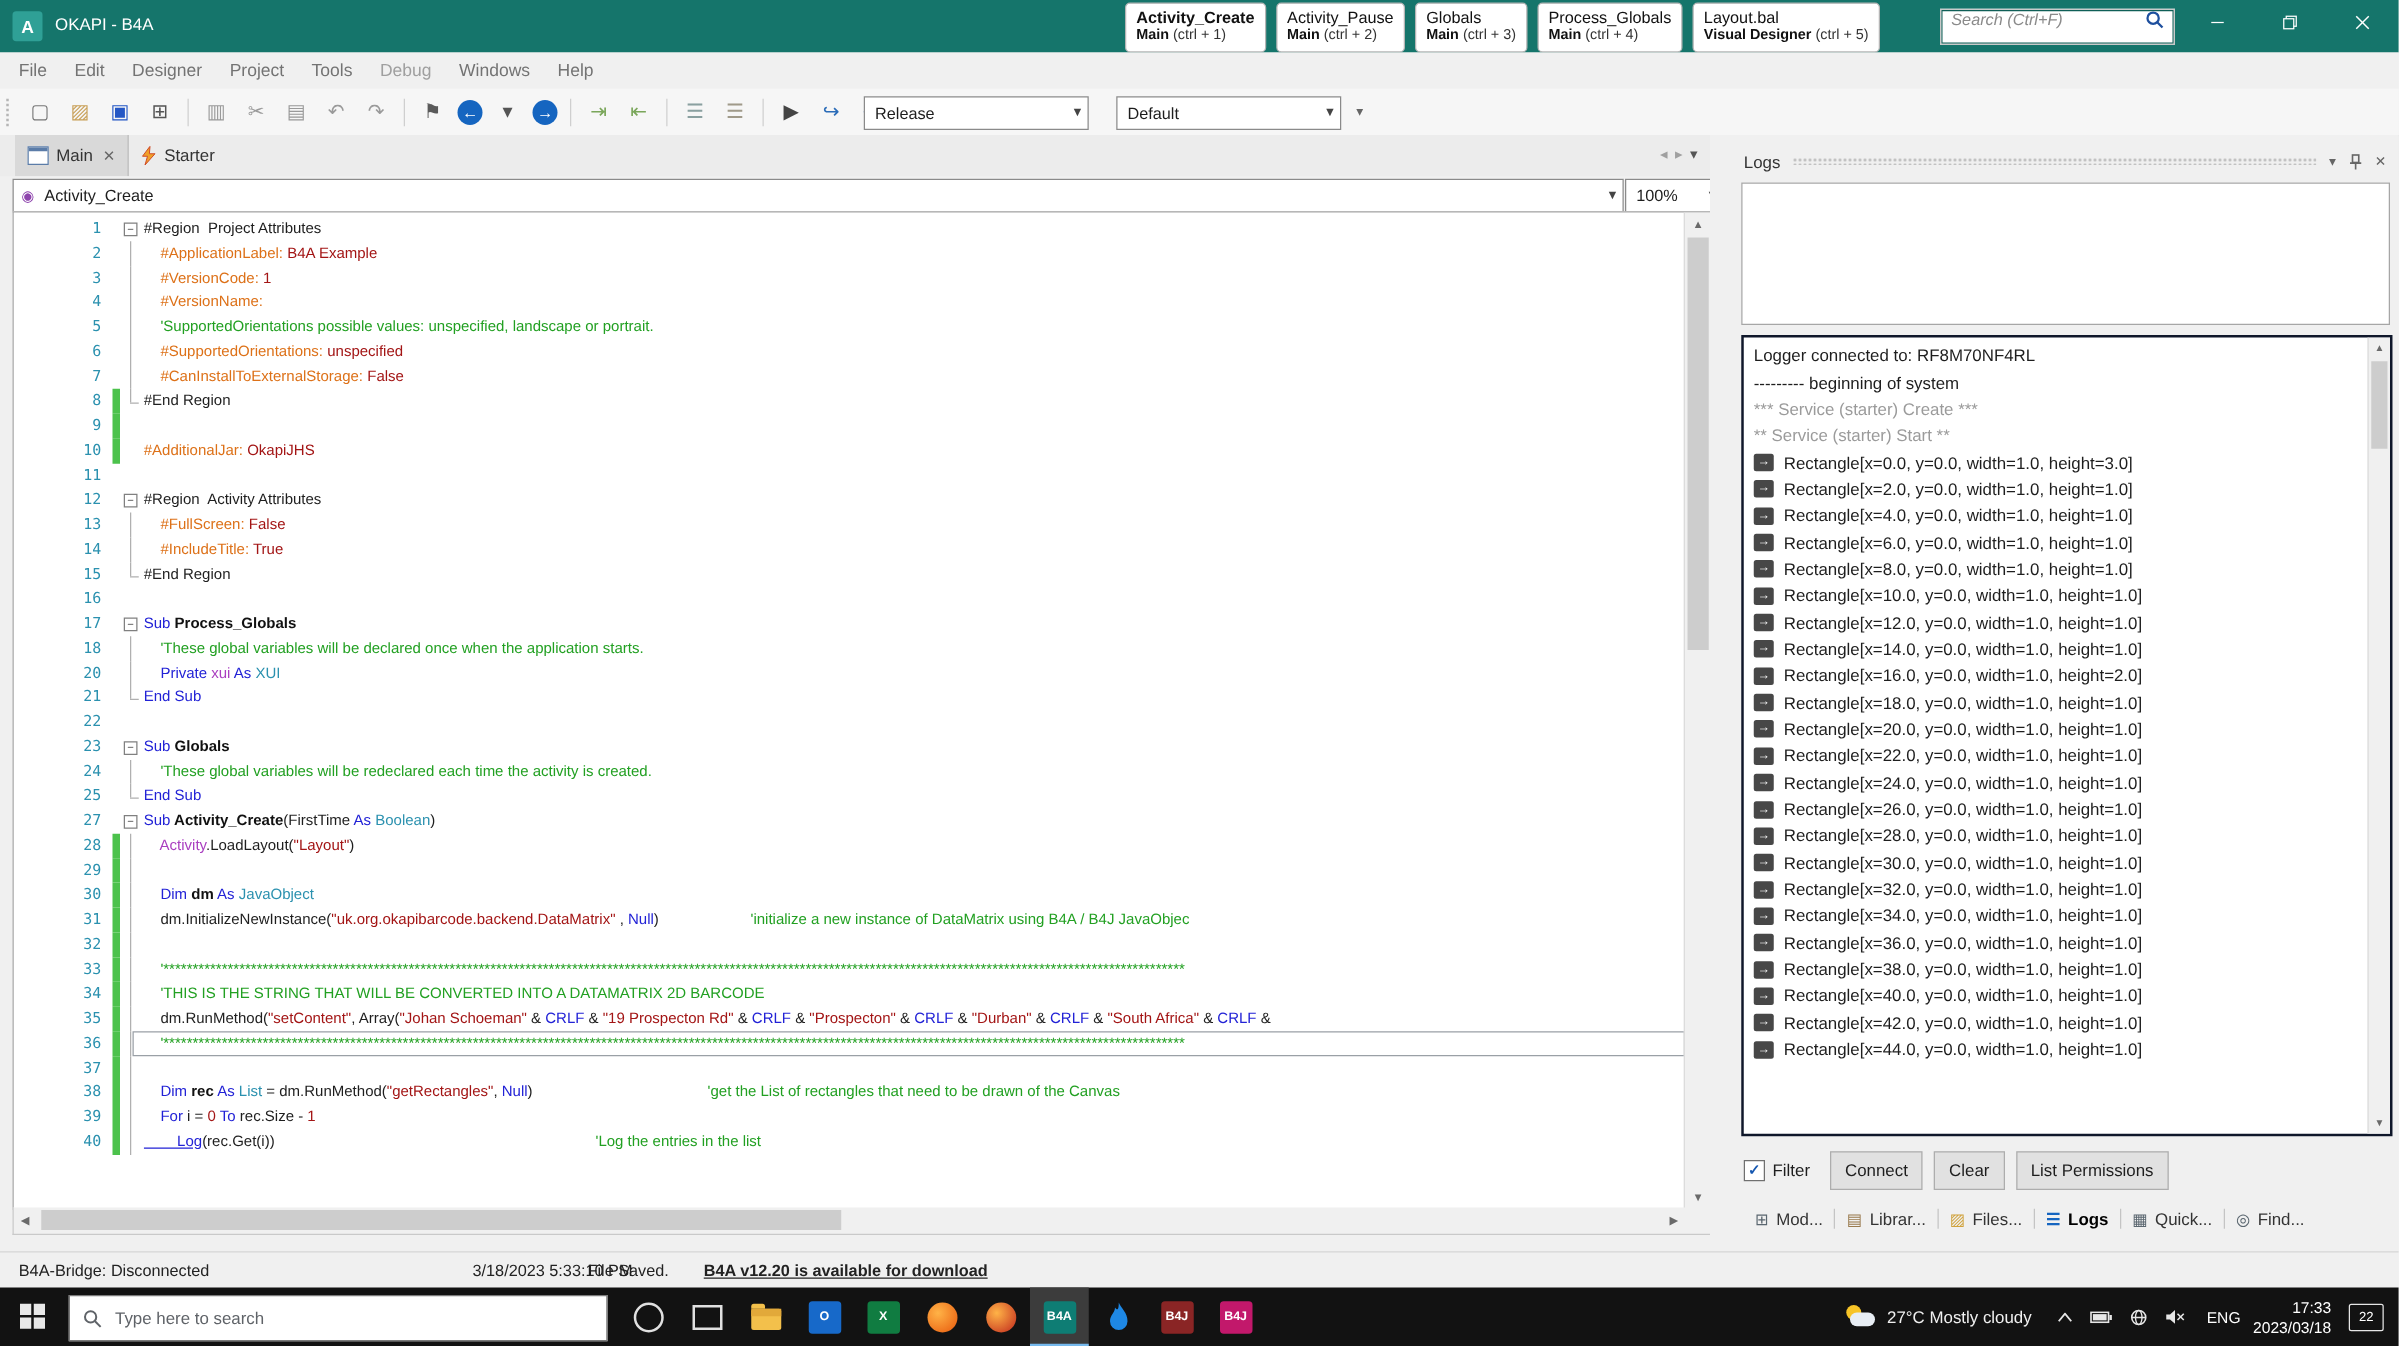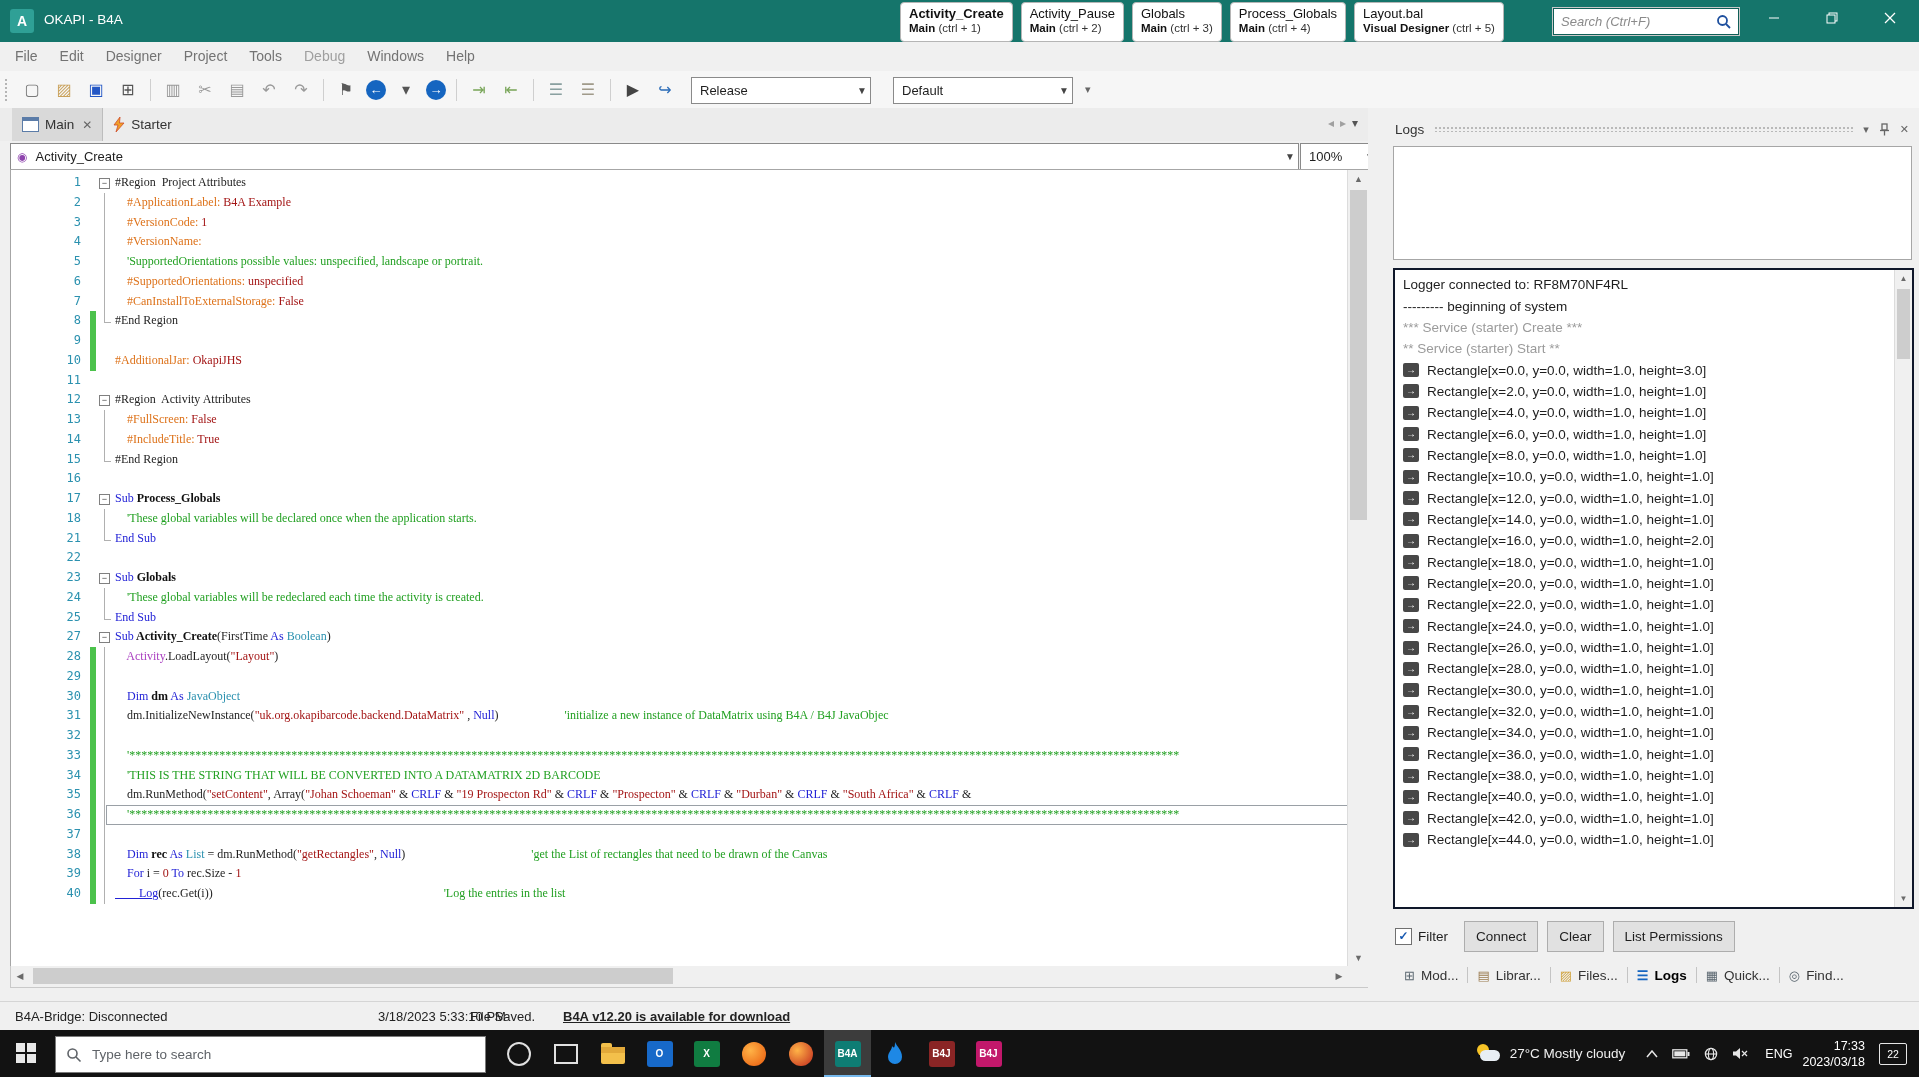--- a/index.html
+++ b/index.html
@@ -13,21 +13,21 @@
            color:#fff;font-weight:bold;font-size:14px;text-align:center;line-height:24px}
   #wintitle{left:44px;top:12px;color:#fff;font-size:13.5px}
   #document-tabs{left:900px;top:2px;display:flex;gap:8px}
   .doctab{background:#fff;border:1px solid #b5b5b5;border-radius:4px;padding:3px 8px 2px 8px;height:33px}
   .dt1{font-size:13px;color:#111;white-space:nowrap}
   .doctab.active .dt1{font-weight:bold}
   .dt2{font-size:11.5px;color:#111;white-space:nowrap;margin-top:1px}
   .dtm{font-weight:bold}
   .dtk{color:#333}
   #title-search{left:1552px;top:7px;width:186px;height:27px;background:#fff;border:1px solid #c9c9c9;
-                display:flex;align-items:center;box-shadow:0 0 0 1px #0f5f57 inset}
+                display:flex;box-shadow:0 0 0 1px #0f5f57 inset}
   #title-search span{flex:1;font-size:13px;font-style:italic;color:#8a8a8a;padding-left:8px}
   .winbtn{top:0;width:58px;height:36px;display:flex;align-items:center;justify-content:center}
   #btn-min{left:1745px}#btn-restore{left:1803px}#btn-close{left:1861px}
 
   
   #menubar{left:0;top:42px;width:1919px;height:29px;background:#f0f0f0;display:flex;align-items:center;padding-left:4px}
   .menuitem{padding:0 11px;font-size:14px;line-height:29px;color:#737373}
   .menuitem.disabled{color:#9f9f9f}
 
   
@@ -67,21 +67,21 @@
   .crow .ln{width:70px;flex:none;text-align:right;padding-right:9px;
             font-family:"DejaVu Sans Mono",monospace;font-size:12px;line-height:19.75px;color:#2B91AF}
   .bar{width:6px;flex:none;height:100%}
   .bar.on{background:#4cc24c}
   .gut{width:19px;flex:none;height:100%;position:relative}
   .gut .fbox{position:absolute;left:3px;top:5px;width:9px;height:9px;border:1px solid #808080;background:#fff;
              font-size:9px;line-height:8px;text-align:center;color:#444}
   .gut.gline::before{content:"";position:absolute;left:8px;top:0;bottom:0;width:1px;background:#b0b0b0}
   .gut.gend::before{content:"";position:absolute;left:8px;top:0;height:11px;width:1px;background:#b0b0b0}
   .gut.gend::after{content:"";position:absolute;left:8px;top:11px;width:7px;height:1px;background:#b0b0b0}
-  .tx{flex:1;overflow:hidden;white-space:pre;font-family:Liberation Serif, serif;
+  .tx{flex:1;overflow:hidden;white-space:pre;font-family:Liberation Sans, sans-serif;
       font-size:12px;line-height:19.75px}
   .crow.boxed::before{content:"";position:absolute;left:95px;right:0;top:0;bottom:0;
                       border:1px solid #9aa0a6;pointer-events:none}
   .sg-d{color:#1e1e1e}.sg-k{color:#2222d6}.sg-t{color:#2B91AF}.sg-s{color:#A31515}
   .sg-v{color:#A31515}.sg-a{color:#DD7118}.sg-c{color:#22A022}.sg-n{color:#A31515}
   .sg-b{color:#111;font-weight:bold}.sg-p{color:#AA3FC0}
   .sg-u{color:#2222d6;text-decoration:underline}
   
   .sb{background:#f0f0f0}
   #vscroll{position:absolute;right:0;top:0;width:21px;bottom:0;border-left:1px solid #dcdcdc}
@@ -401,20 +401,26 @@
         <span class="gut">
           <span class="fbox">−</span>
         </span>
         <span class="tx"><span class="sg-k">Sub</span><span class="sg-b"> Process_Globals</span></span>
       </div>
       <div class="crow">
         <span class="ln">18</span>
         <span class="bar"></span>
         <span class="gut gline"></span>
         <span class="tx"><span class="sg-c">    'These global variables will be declared once when the application starts.</span></span>
+      </div>
+      <div class="crow">
+        <span class="ln">20</span>
+        <span class="bar"></span>
+        <span class="gut gline"></span>
+        <span class="tx"><span class="sg-k">    Private</span><span class="sg-p"> xui</span><span class="sg-k"> As</span><span class="sg-t"> XUI</span></span>
       </div>
       <div class="crow">
         <span class="ln">21</span>
         <span class="bar"></span>
         <span class="gut gend"></span>
         <span class="tx"><span class="sg-k">End Sub</span></span>
       </div>
       <div class="crow">
         <span class="ln">22</span>
         <span class="bar"></span>

